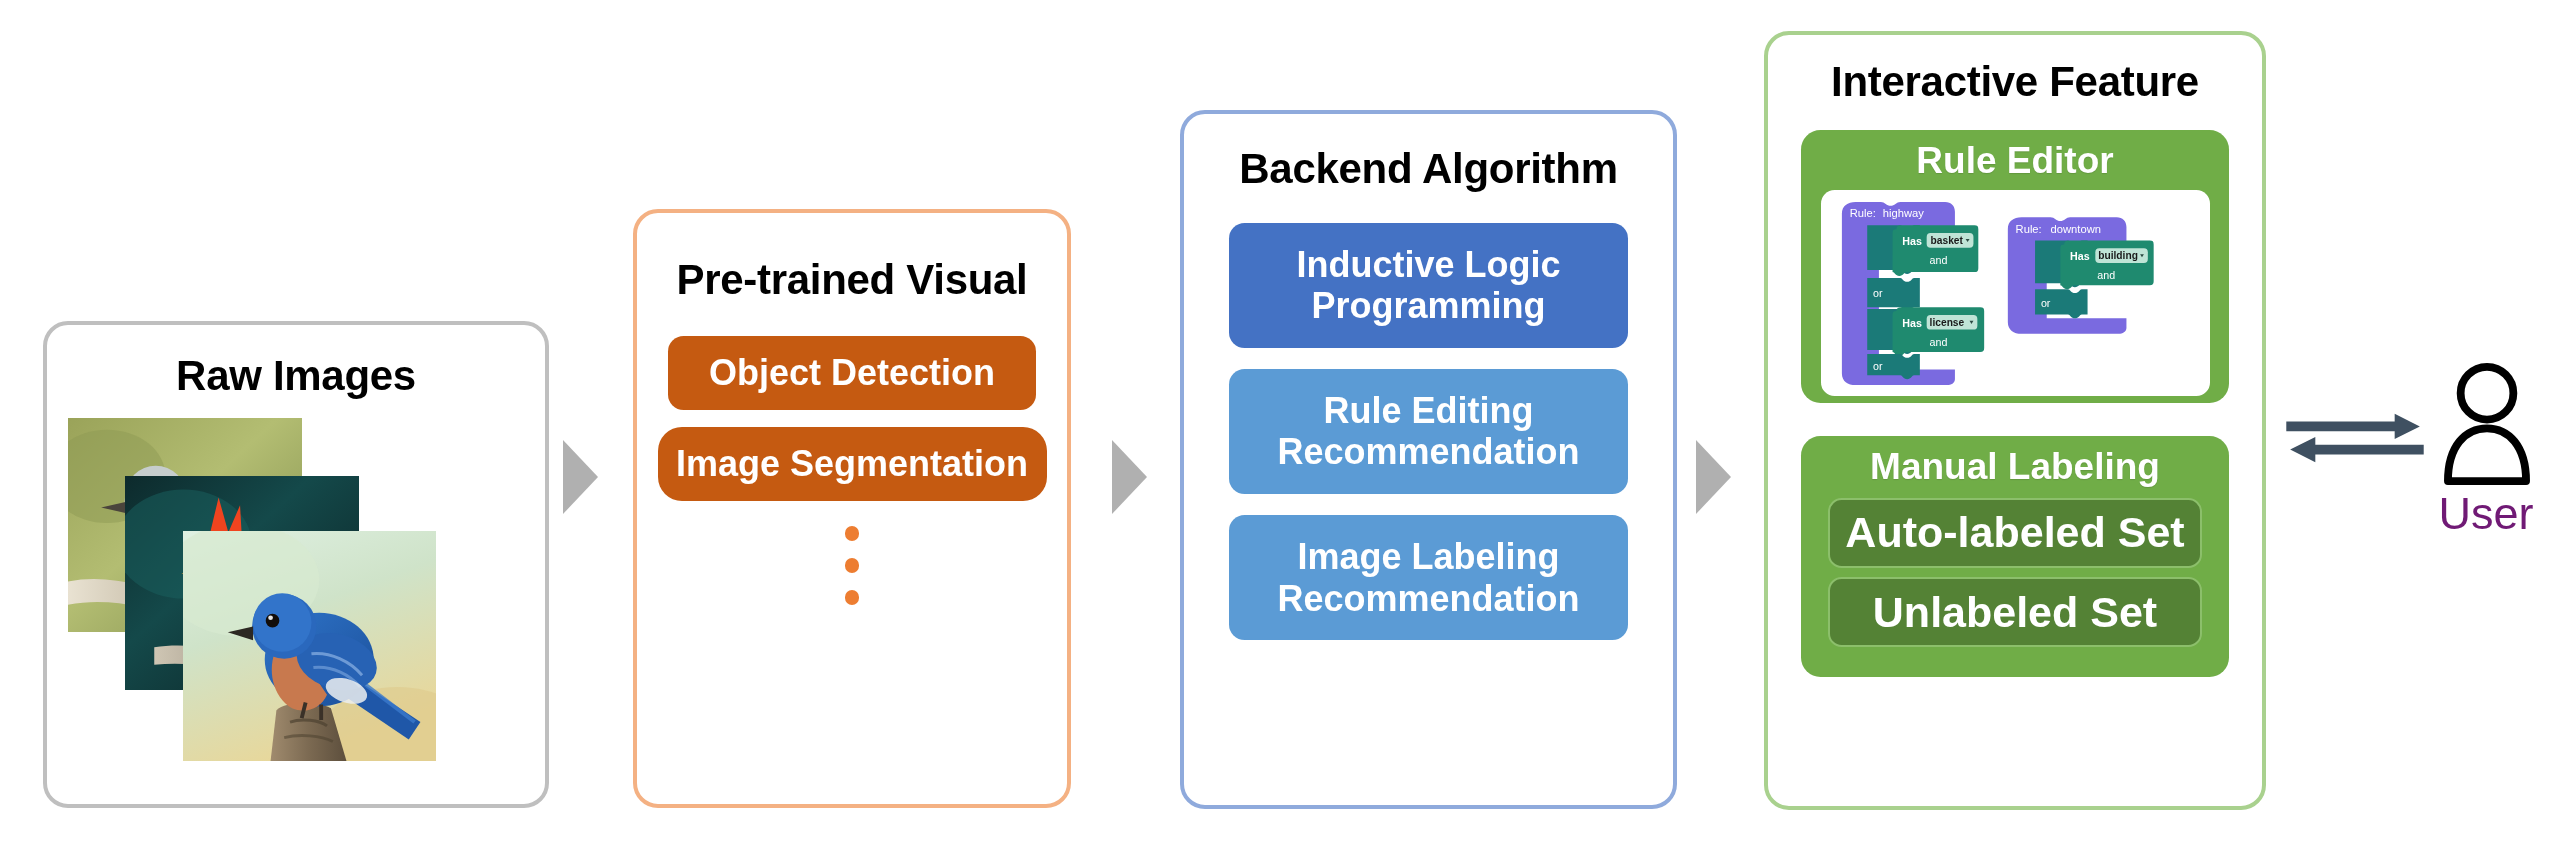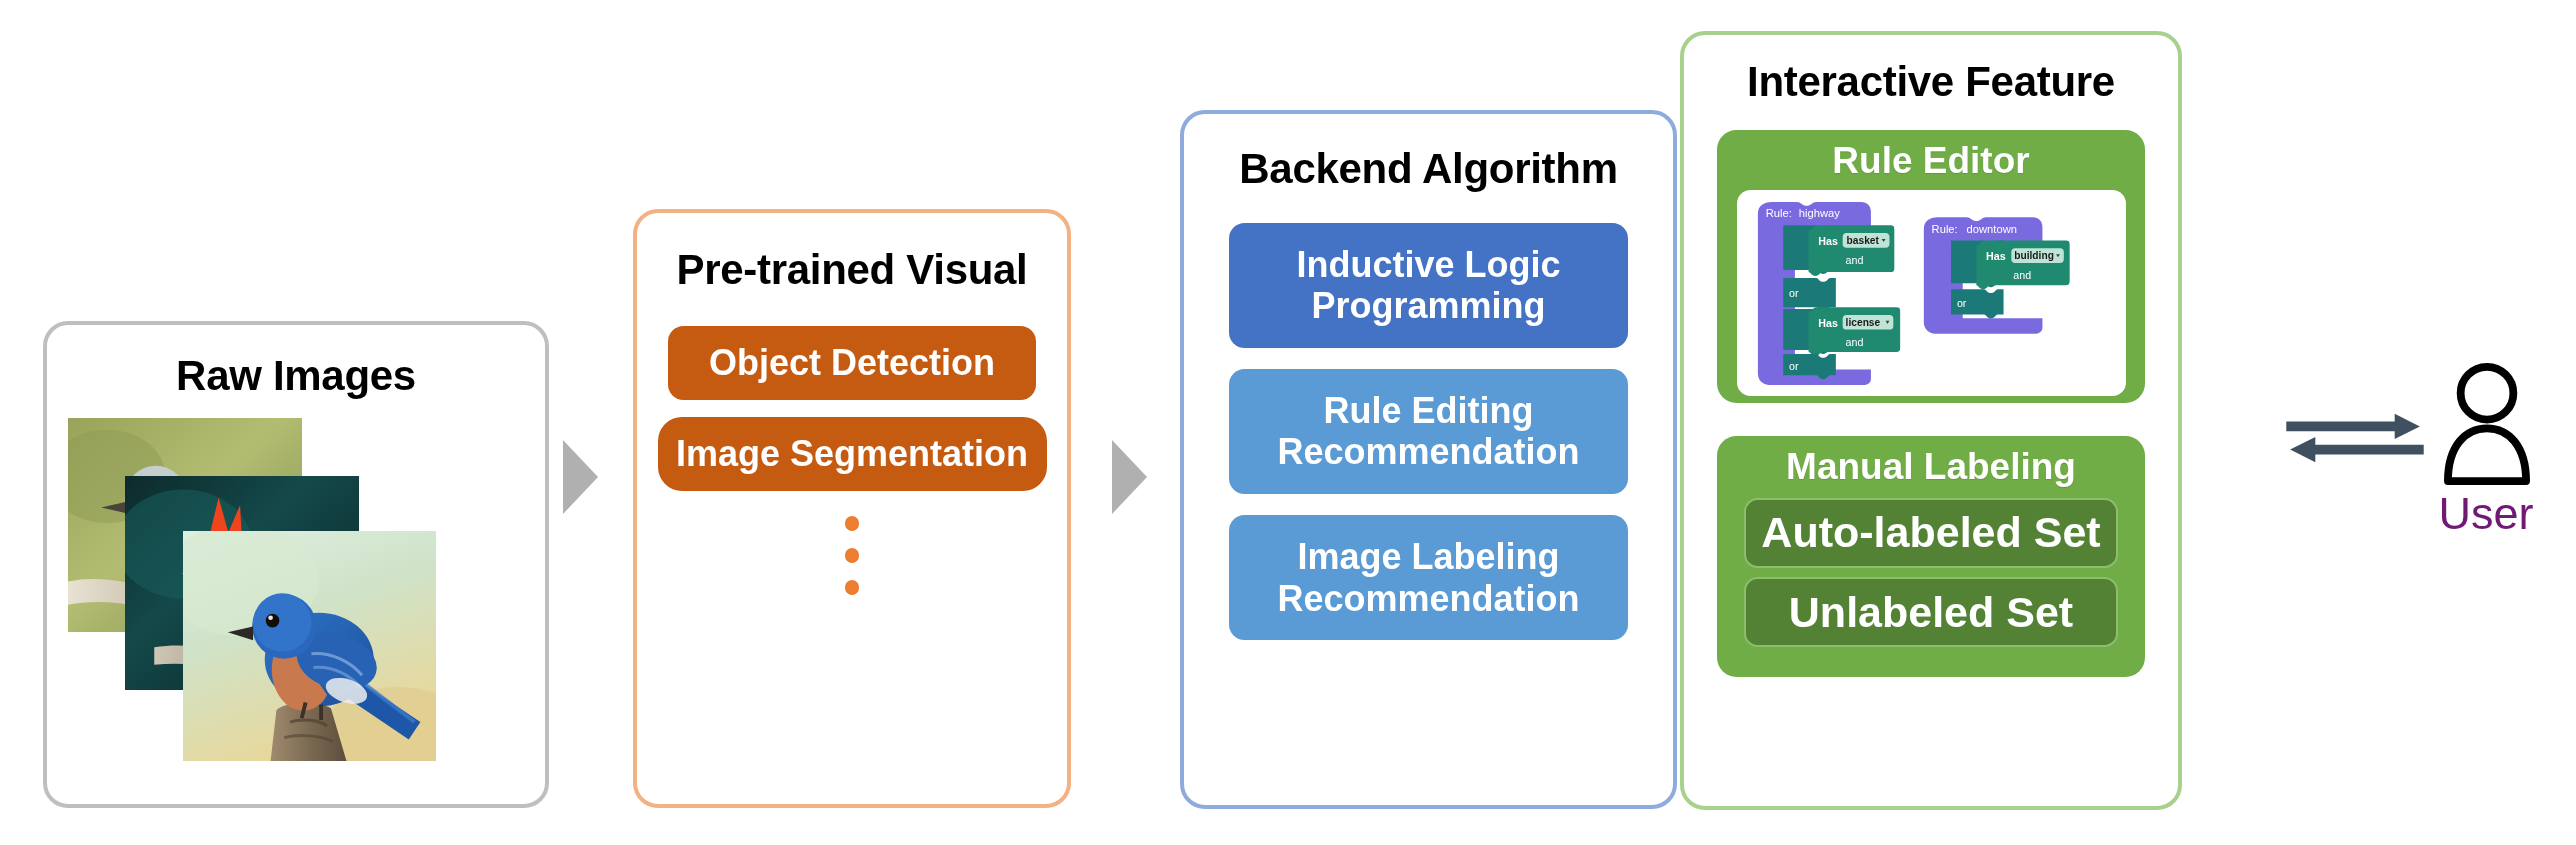--- a/index.html
+++ b/index.html
@@ -82,21 +82,21 @@
   .photo svg { display:block; width:100%; height:100%; }
 
   
   #panel-extractor {
     left: 633px;
     top: 209px;
     width: 438px;
     height: 599px;
     border: 4.9px solid #f4b183;
   }
-  #panel-extractor .panel-title { margin-top: 31px; }
+  #panel-extractor .panel-title { margin-top: 41px; }
 
   .chip {
     box-sizing: border-box;
     border-radius: 15.6px;
     color: #ffffff;
     font-size: 36px;
     font-weight: bold;
     display: flex;
     align-items: center;
     justify-content: center;
@@ -159,21 +159,21 @@
     margin: 21.4px auto 0;
   }
   #chip-image-labeling {
     width: 399px;
     height: 125px;
     margin: 21.4px auto 0;
   }
 
   
   #panel-interactive {
-    left: 1680px;
+    left: 1764px;
     top: 31px;
     width: 502px;
     height: 779px;
     border: 4.9px solid #a9d18e;
   }
   #panel-interactive .panel-title { margin-top: 21.4px; }
 
   .green-card {
     background: #70ad47;
     border-radius: 19.5px;

